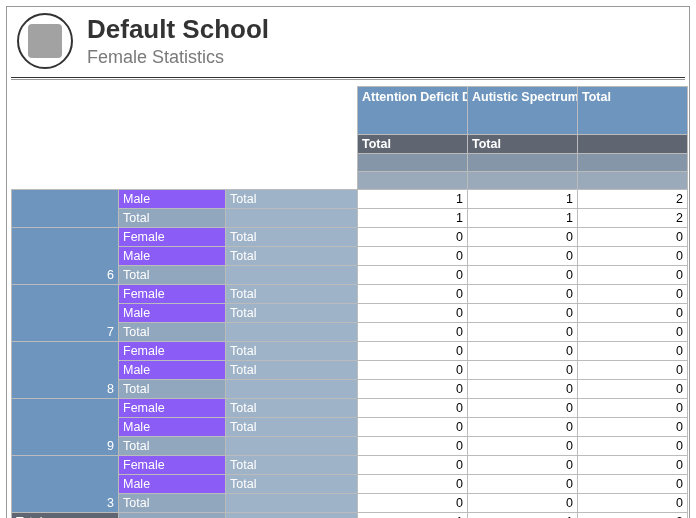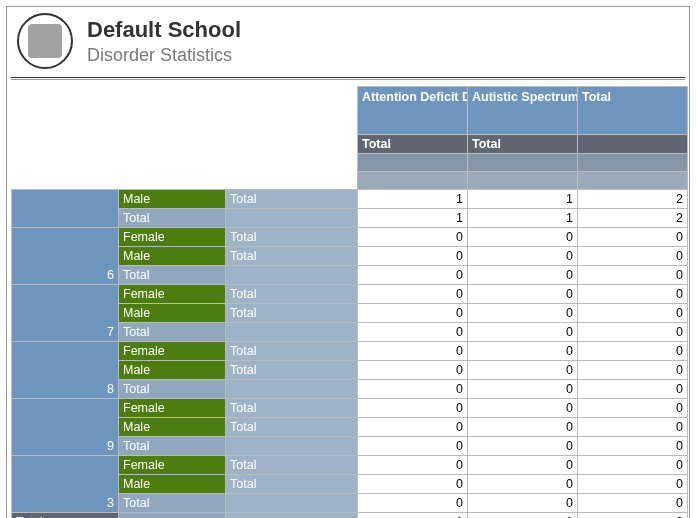--- a/index.html
+++ b/index.html
@@ -34,21 +34,21 @@
   }
   .logo-inner {
     width: 34px;
     height: 34px;
     background: #555;
     border-radius: 4px;
     opacity: 0.55;
   }
   .titles { display: flex; flex-direction: column; }
   .school-name {
-    font-size: 22px;
+    font-size: 26px;
     font-weight: bold;
     color: #333;
   }
   .report-name {
     font-size: 18px;
     color: #7a7a7a;
     margin-top: 2px;
   }
   .hr1 { border: none; border-top: 1px solid #333; margin: 4px 4px 1px 4px; }
   .hr2 { border: none; border-top: 1px solid #999; margin: 0 4px 6px 4px; }
@@ -72,21 +72,21 @@
   .col-tot   { width: 132px; }
   .col-val   { width: 110px; }
 
   
   .hd-big   { background: #6d95bd; color: #fff; font-weight: bold; vertical-align: top; padding-top:3px; }
   .hd-sub   { background: #5f6671; color: #fff; font-weight: bold; }
   .hd-fill  { background: #8596a8; color: #fff; }
   .hd-fill2 { background: #9aaabb; color: #fff; }
 
   .lead-blue  { background: #6d95bd; color: #fff; text-align: right; vertical-align: bottom; }
-  .gender     { background: #4d7c0f; color: #fff; margin-left: 12px; }
+  .gender     { background: #8b5cf6; color: #fff; margin-left: 12px; }
   .gender-tot { background: #91a7be; color: #fff; }
   .subtot     { background: #9fb3c8; color: #fff; }
 
   .num { text-align: right; }
   .center { text-align: center; }
 
   .blank-corner { border-left-color:#fff; }
   .blank-top { border-top-color:#fff; }
 
   .grand-total-row td:first-child { background:#5f6671; color:#fff; }
@@ -95,21 +95,21 @@
 <body>
 
 <div class="frame">
 
   <div class="header">
     <div class="logo">
       <div class="logo-inner"></div>
     </div>
     <div class="titles">
       <div class="school-name">Default School</div>
-      <div class="report-name">Disorder Statistics</div>
+      <div class="report-name">Female Statistics</div>
     </div>
   </div>
 
   <hr class="hr1">
   <hr class="hr2">
 
   <table>
     <colgroup>
       <col class="col-lead">
         <col class="col-gender">

